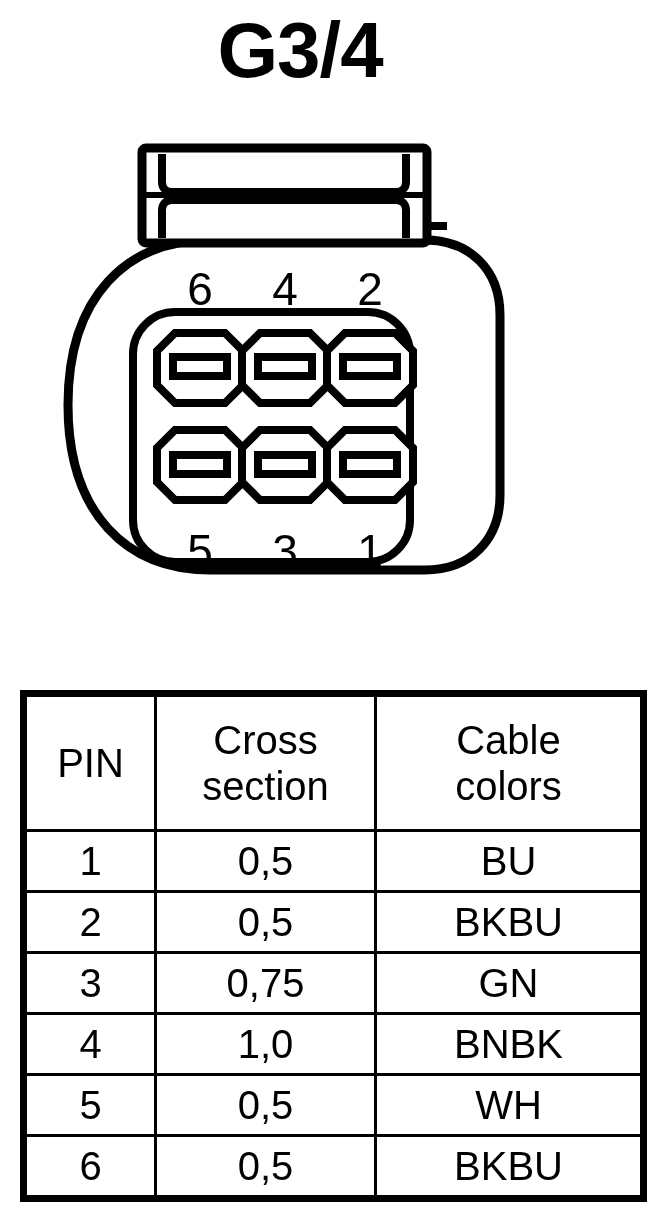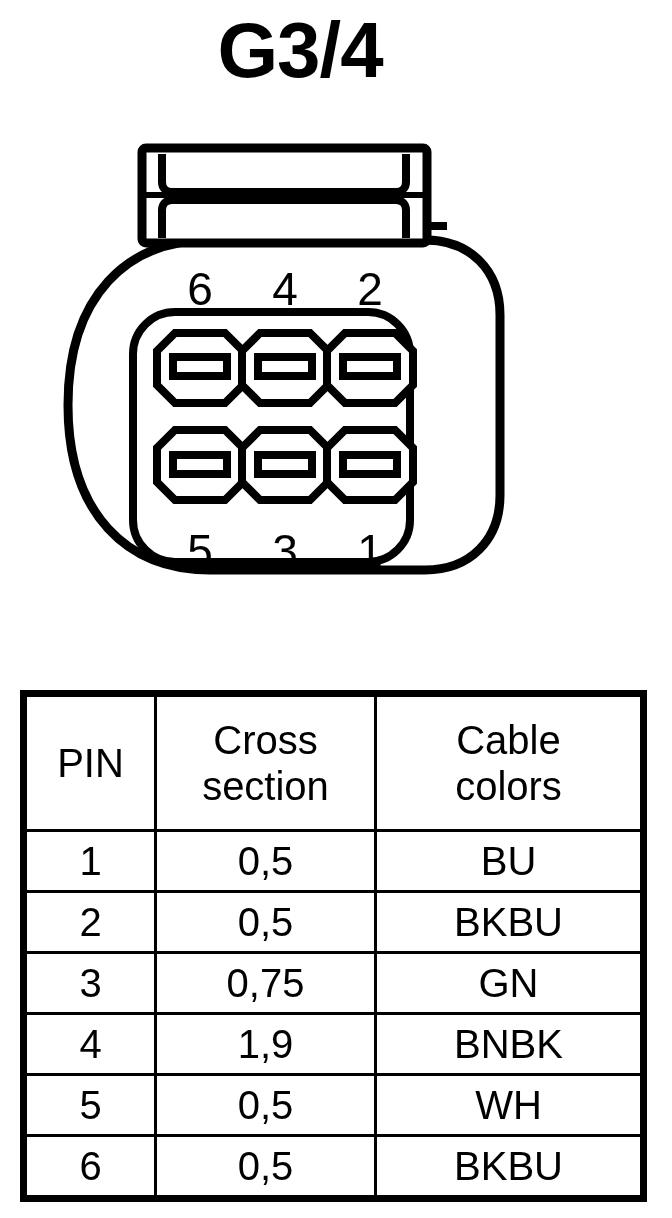--- a/index.html
+++ b/index.html
@@ -192,21 +192,21 @@
           <td class="row-cell cell-cross">0,5</td>
           <td class="row-cell cell-colors">BKBU</td>
         </tr>
         <tr class="row-cell">
           <td class="row-cell cell-pin">3</td>
           <td class="row-cell cell-cross">0,75</td>
           <td class="row-cell cell-colors">GN</td>
         </tr>
         <tr class="row-cell">
           <td class="row-cell cell-pin">4</td>
-          <td class="row-cell cell-cross">1,9</td>
+          <td class="row-cell cell-cross">1,0</td>
           <td class="row-cell cell-colors">BNBK</td>
         </tr>
         <tr class="row-cell">
           <td class="row-cell cell-pin">5</td>
           <td class="row-cell cell-cross">0,5</td>
           <td class="row-cell cell-colors">WH</td>
         </tr>
         <tr class="row-cell">
           <td class="row-cell cell-pin">6</td>
           <td class="row-cell cell-cross">0,5</td>

